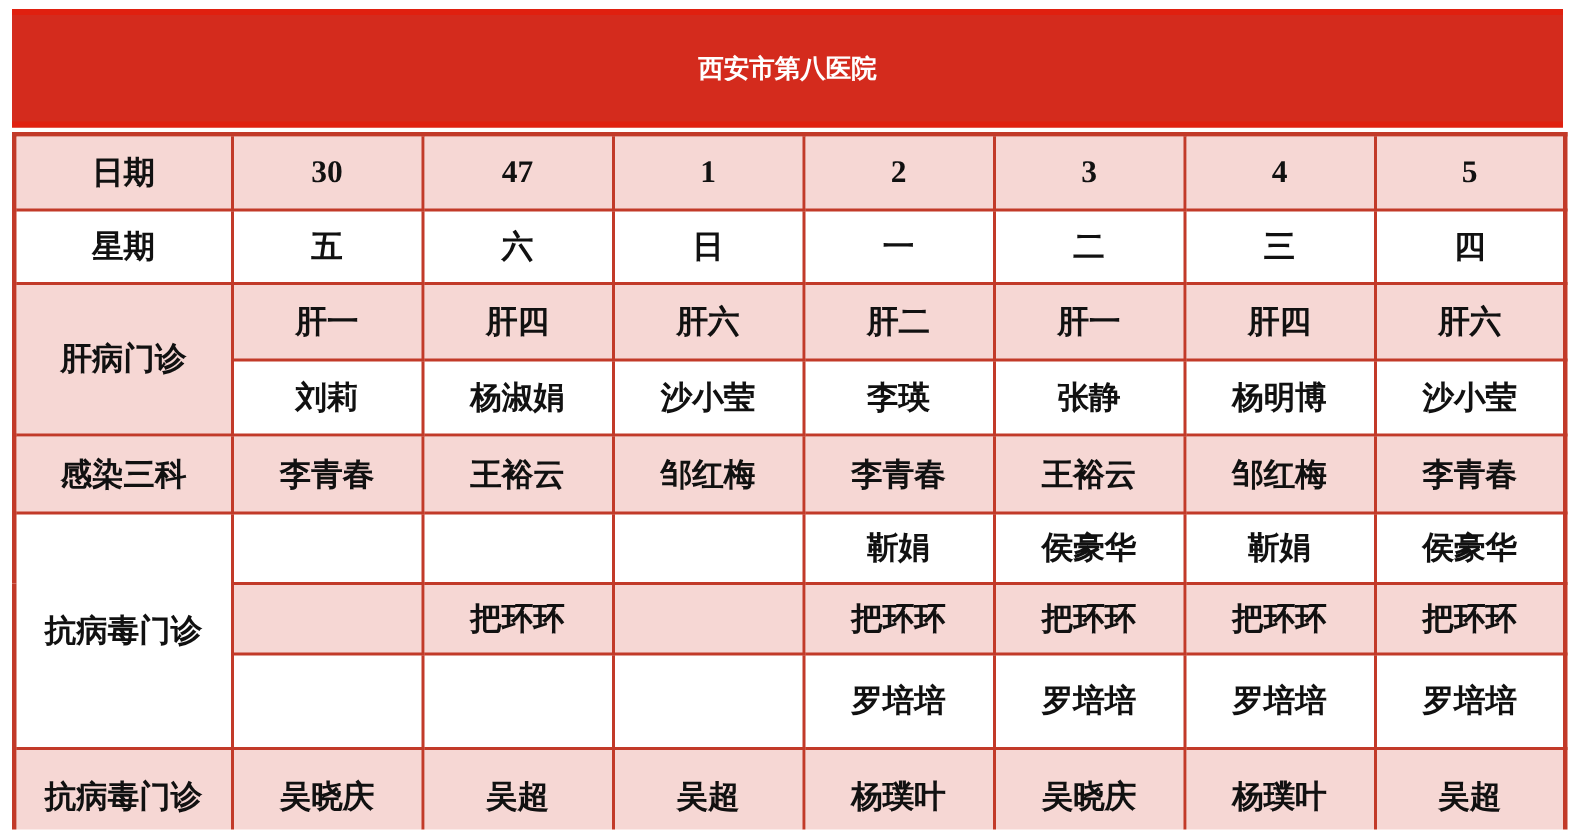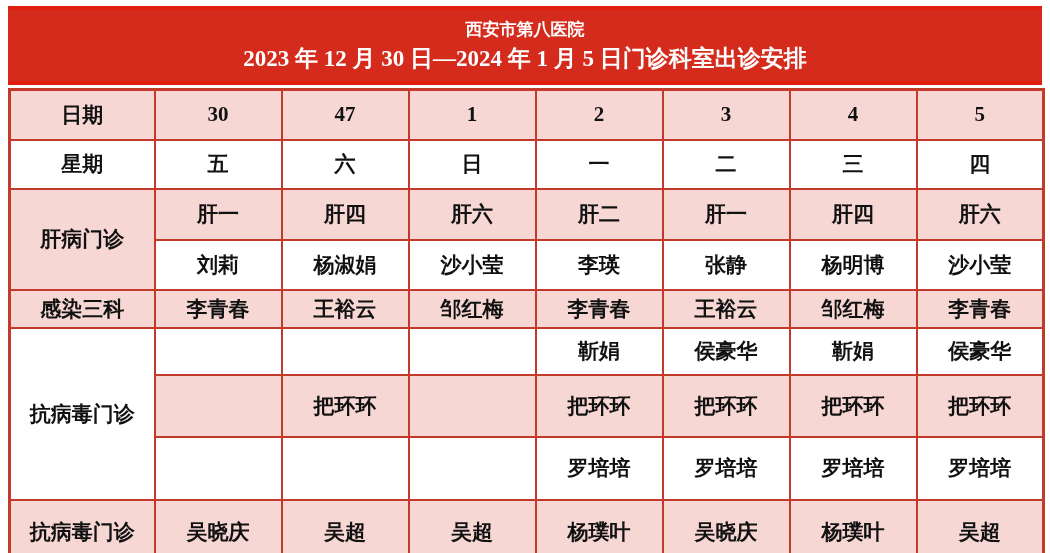--- a/index.html
+++ b/index.html
@@ -54,21 +54,20 @@
   tr.pink > td{background:var(--pink);}
   tr.white > td{background:#ffffff;}
   td.label-pink{background:var(--pink) !important;}
   td.label-white{background:#ffffff !important;}
 </style>
 </head>
 <body>
 
 <div class="banner">
   <div class="title">西安市第八医院</div>
-  <div class="subtitle">2023 年 12 月 30 日—2024 年 1 月 5 日门诊科室出诊安排</div>
 </div>
 
 <table class="schedule">
   <colgroup>
     <col style="width:145px">
     <col style="width:127px">
       <col style="width:127px">
       <col style="width:127px">
     <col style="width:127px">
       <col style="width:127px">
@@ -108,41 +107,41 @@
       </tr>
       <tr class="white" style="height: 50px; margin-top: 48px;">
         <td>刘莉</td>
         <td>杨淑娟</td>
         <td>沙小莹</td>
         <td>李瑛</td>
         <td>张静</td>
         <td>杨明博</td>
         <td>沙小莹</td>
       </tr>
-      <tr class="pink" style="height: 38px;">
+      <tr class="pink" style="height: 52px;">
         <td rowspan="1" class="label-pink">感染三科</td>
         <td>李青春</td>
         <td>王裕云</td>
         <td>邹红梅</td>
         <td>李青春</td>
         <td>王裕云</td>
         <td>邹红梅</td>
         <td>李青春</td>
       </tr>
       <tr class="white" style="height: 47px;">
         <td rowspan="3" class="label-white">抗病毒门诊</td>
         <td></td>
         <td></td>
         <td></td>
         <td>靳娟</td>
         <td>侯豪华</td>
         <td>靳娟</td>
         <td>侯豪华</td>
       </tr>
-      <tr class="pink" style="height: 62px;">
+      <tr class="pink" style="height: 47px;">
         <td></td>
         <td>把环环</td>
         <td></td>
         <td>把环环</td>
         <td>把环环</td>
         <td>把环环</td>
         <td>把环环</td>
       </tr>
       <tr class="white" style="height: 63px;">
         <td></td>

